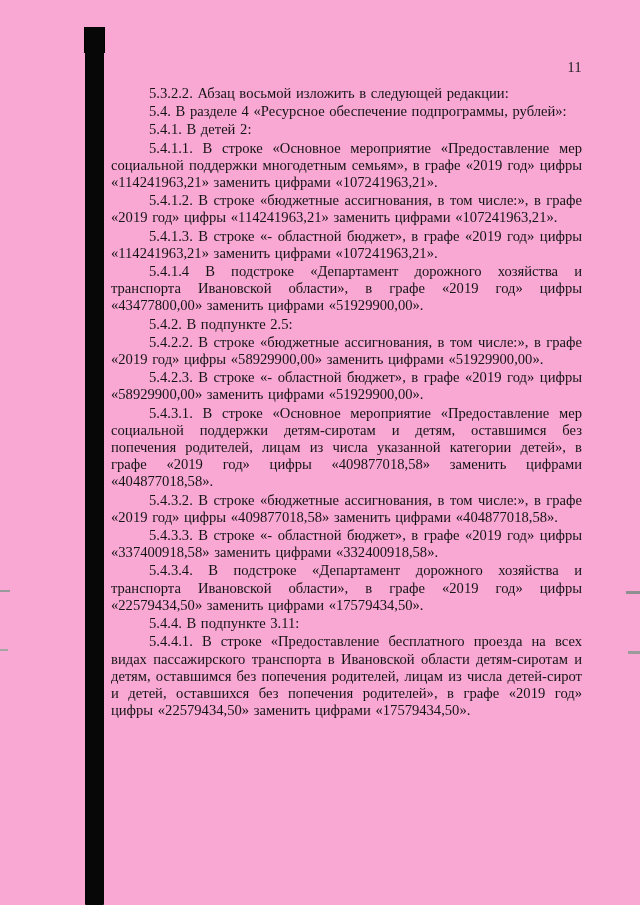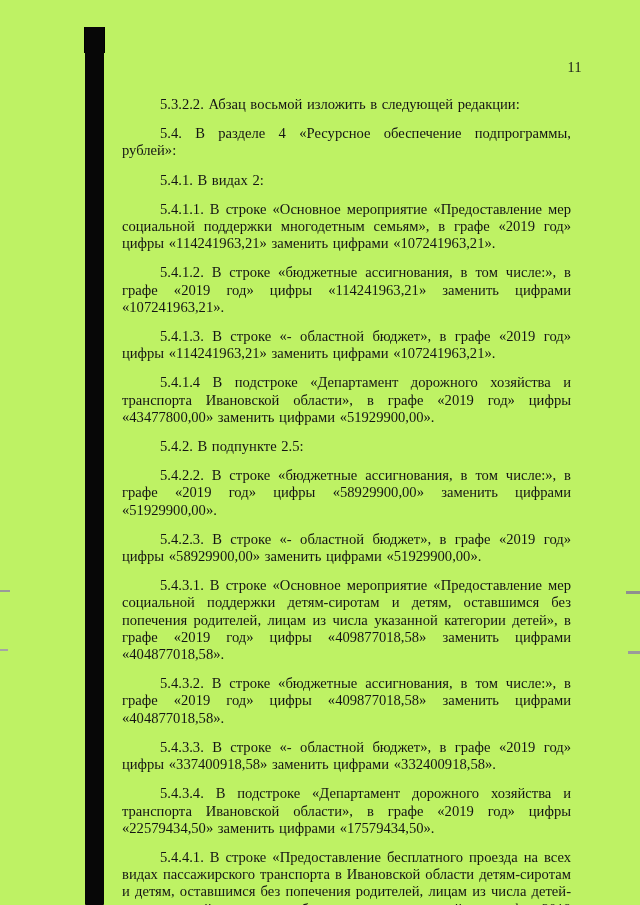--- a/index.html
+++ b/index.html
@@ -4,21 +4,21 @@
 <style>
   html, body {
     margin: 0;
     padding: 0;
     background: #ffffff;
   }
   .page {
     position: relative;
     width: 640px;
     height: 905px;
-    background: #bef264;
+    background: #f9a8d4;
     font-family: "Liberation Serif", serif;
     color: #141414;
     overflow: hidden;
   }
   
   .scan-bar {
     position: absolute;
     left: 85px;
     top: 27px;
     width: 19px;
@@ -44,21 +44,21 @@
   .content {
     position: absolute;
     left: 110px;
     top: 84px;
     width: 473px;
     font-size: 14.6px;
     line-height: 17.2px;
     text-align: justify;
   }
   .content p {
-    margin: 12px;
+    margin: 1px;
     padding: 0;
     text-indent: 38px;
     word-spacing: 1px;
   }
   
   .artifact {
     position: absolute;
     background: #8a8a8a;
   }
   .artifact.a-left-1  { left: 0;  top: 590px; width: 10px; height: 2px; background:#9a9a9a; }
@@ -72,32 +72,33 @@
 <div class="page">
 
   <div class="scan-bar-cap"></div>
   <div class="scan-bar"></div>
 
   <div class="page-number">11</div>
 
   <div class="content">
     <p>5.3.2.2. Абзац восьмой изложить в следующей редакции:</p>
     <p>5.4. В разделе 4 «Ресурсное обеспечение подпрограммы, рублей»:</p>
-    <p>5.4.1. В видах 2:</p>
+    <p>5.4.1. В детей 2:</p>
     <p>5.4.1.1. В строке «Основное мероприятие «Предоставление мер социальной поддержки многодетным семьям», в графе «2019 год» цифры «114241963,21» заменить цифрами «107241963,21».</p>
     <p>5.4.1.2. В строке «бюджетные ассигнования, в том числе:», в графе «2019 год» цифры «114241963,21» заменить цифрами «107241963,21».</p>
     <p>5.4.1.3. В строке «- областной бюджет», в графе «2019 год» цифры «114241963,21» заменить цифрами «107241963,21».</p>
     <p>5.4.1.4 В подстроке «Департамент дорожного хозяйства и транспорта Ивановской области», в графе «2019 год» цифры «43477800,00» заменить цифрами «51929900,00».</p>
     <p>5.4.2. В подпункте 2.5:</p>
     <p>5.4.2.2. В строке «бюджетные ассигнования, в том числе:», в графе «2019 год» цифры «58929900,00» заменить цифрами «51929900,00».</p>
     <p>5.4.2.3. В строке «- областной бюджет», в графе «2019 год» цифры «58929900,00» заменить цифрами «51929900,00».</p>
     <p>5.4.3.1. В строке «Основное мероприятие «Предоставление мер социальной поддержки детям-сиротам и детям, оставшимся без попечения родителей, лицам из числа указанной категории детей», в графе «2019 год» цифры «409877018,58» заменить цифрами «404877018,58».</p>
     <p>5.4.3.2. В строке «бюджетные ассигнования, в том числе:», в графе «2019 год» цифры «409877018,58» заменить цифрами «404877018,58».</p>
     <p>5.4.3.3. В строке «- областной бюджет», в графе «2019 год» цифры «337400918,58» заменить цифрами «332400918,58».</p>
     <p>5.4.3.4. В подстроке «Департамент дорожного хозяйства и транспорта Ивановской области», в графе «2019 год» цифры «22579434,50» заменить цифрами «17579434,50».</p>
+    <p>5.4.4. В подпункте 3.11:</p>
     <p>5.4.4.1. В строке «Предоставление бесплатного проезда на всех видах пассажирского транспорта в Ивановской области детям-сиротам и детям, оставшимся без попечения родителей, лицам из числа детей-сирот и детей, оставшихся без попечения родителей», в графе «2019 год» цифры «22579434,50» заменить цифрами «17579434,50».</p>
   </div>
 
   <div class="artifact a-left-1"></div>
   <div class="artifact a-left-2"></div>
   <div class="artifact a-right-1"></div>
   <div class="artifact a-right-2"></div>
 
 </div>
 

